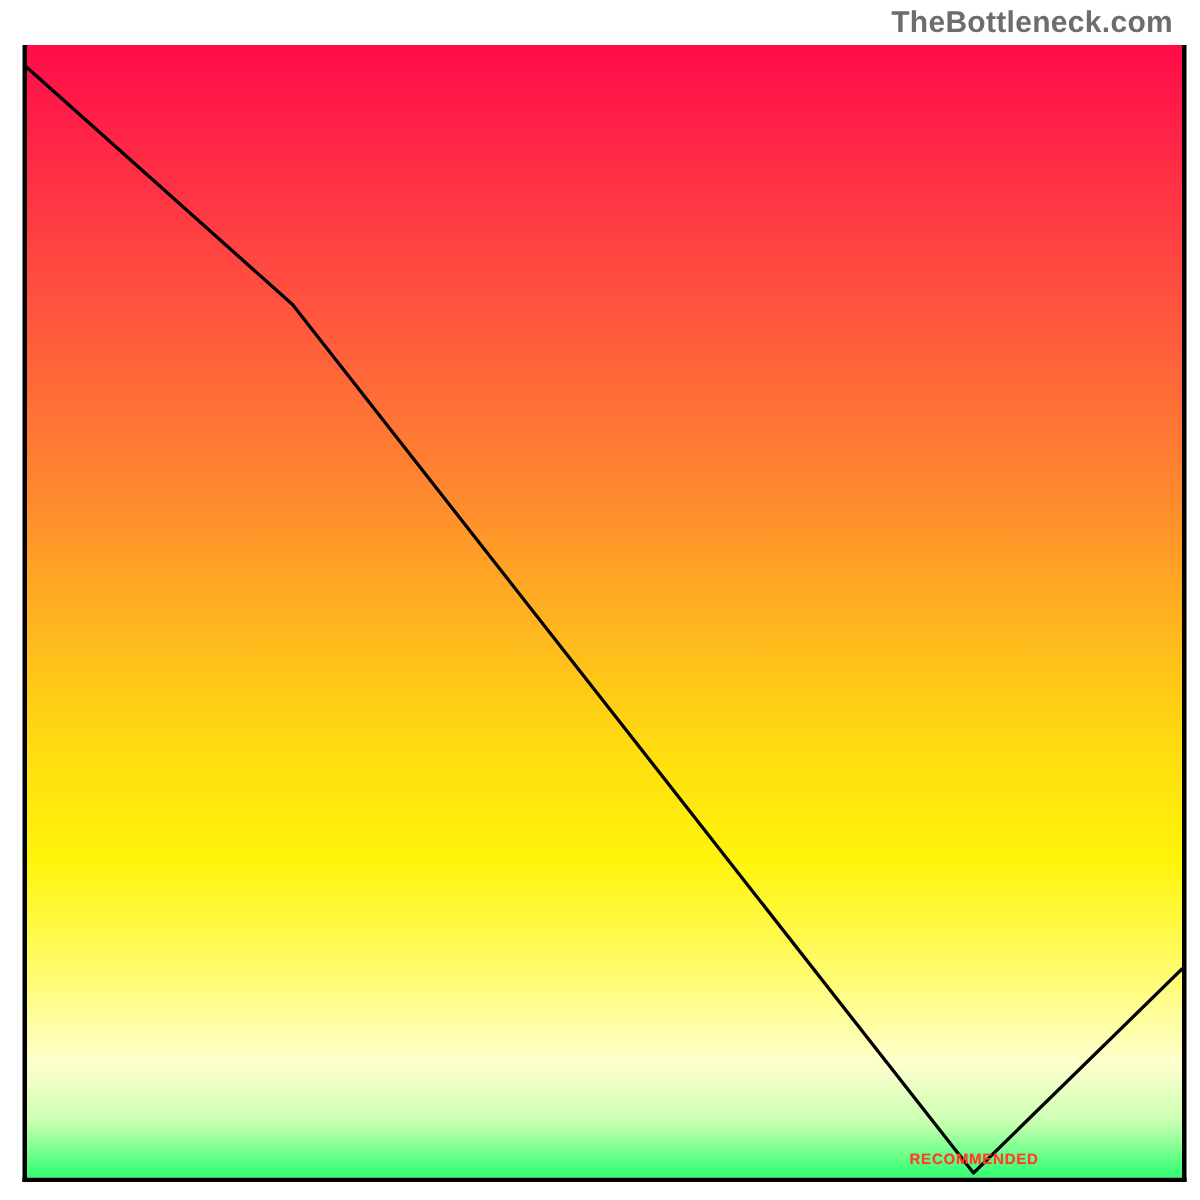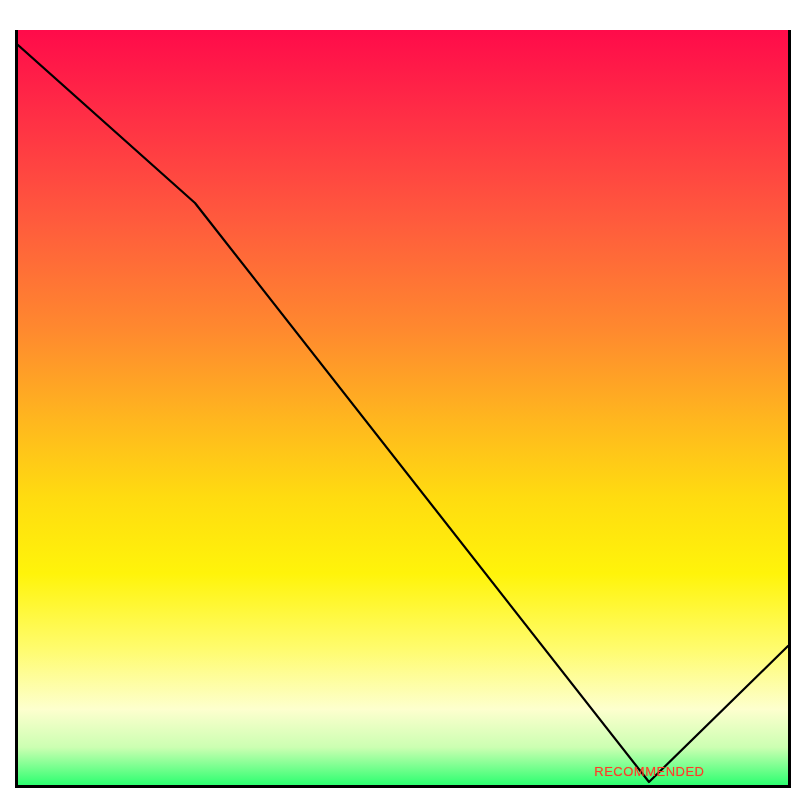--- a/index.html
+++ b/index.html
@@ -63,32 +63,33 @@
   .line-svg path {
     fill: none;
     stroke: #000;
     stroke-width: 2.2;
     stroke-linejoin: round;
     stroke-linecap: round;
   }
   .marker-label {
     position: absolute;
     color: #ff3a2a;
-    font-size: 13px;
-    font-weight: 400;
+    font-size: 10px;
+    font-weight: 700;
     letter-spacing: 0.5px;
     transform: translate(-50%, 0);
     text-shadow: 0 0 1px rgba(255,90,40,0.5);
     white-space: nowrap;
   }
 </style>
 </head>
 <body>
 
 <div class="container">
+  <div class="attribution">TheBottleneck.com</div>
 
   <div class="plot-area">
     <div class="heat"></div>
 
     <svg class="line-svg" viewBox="0 0 770 755" preserveAspectRatio="none">
 
       <path d="M 0 15 L 177 173 L 631 752 L 770 616"></path>
     </svg>
 
     <span class="marker-label" style="left:82%; bottom:6px;">RECOMMENDED</span>

